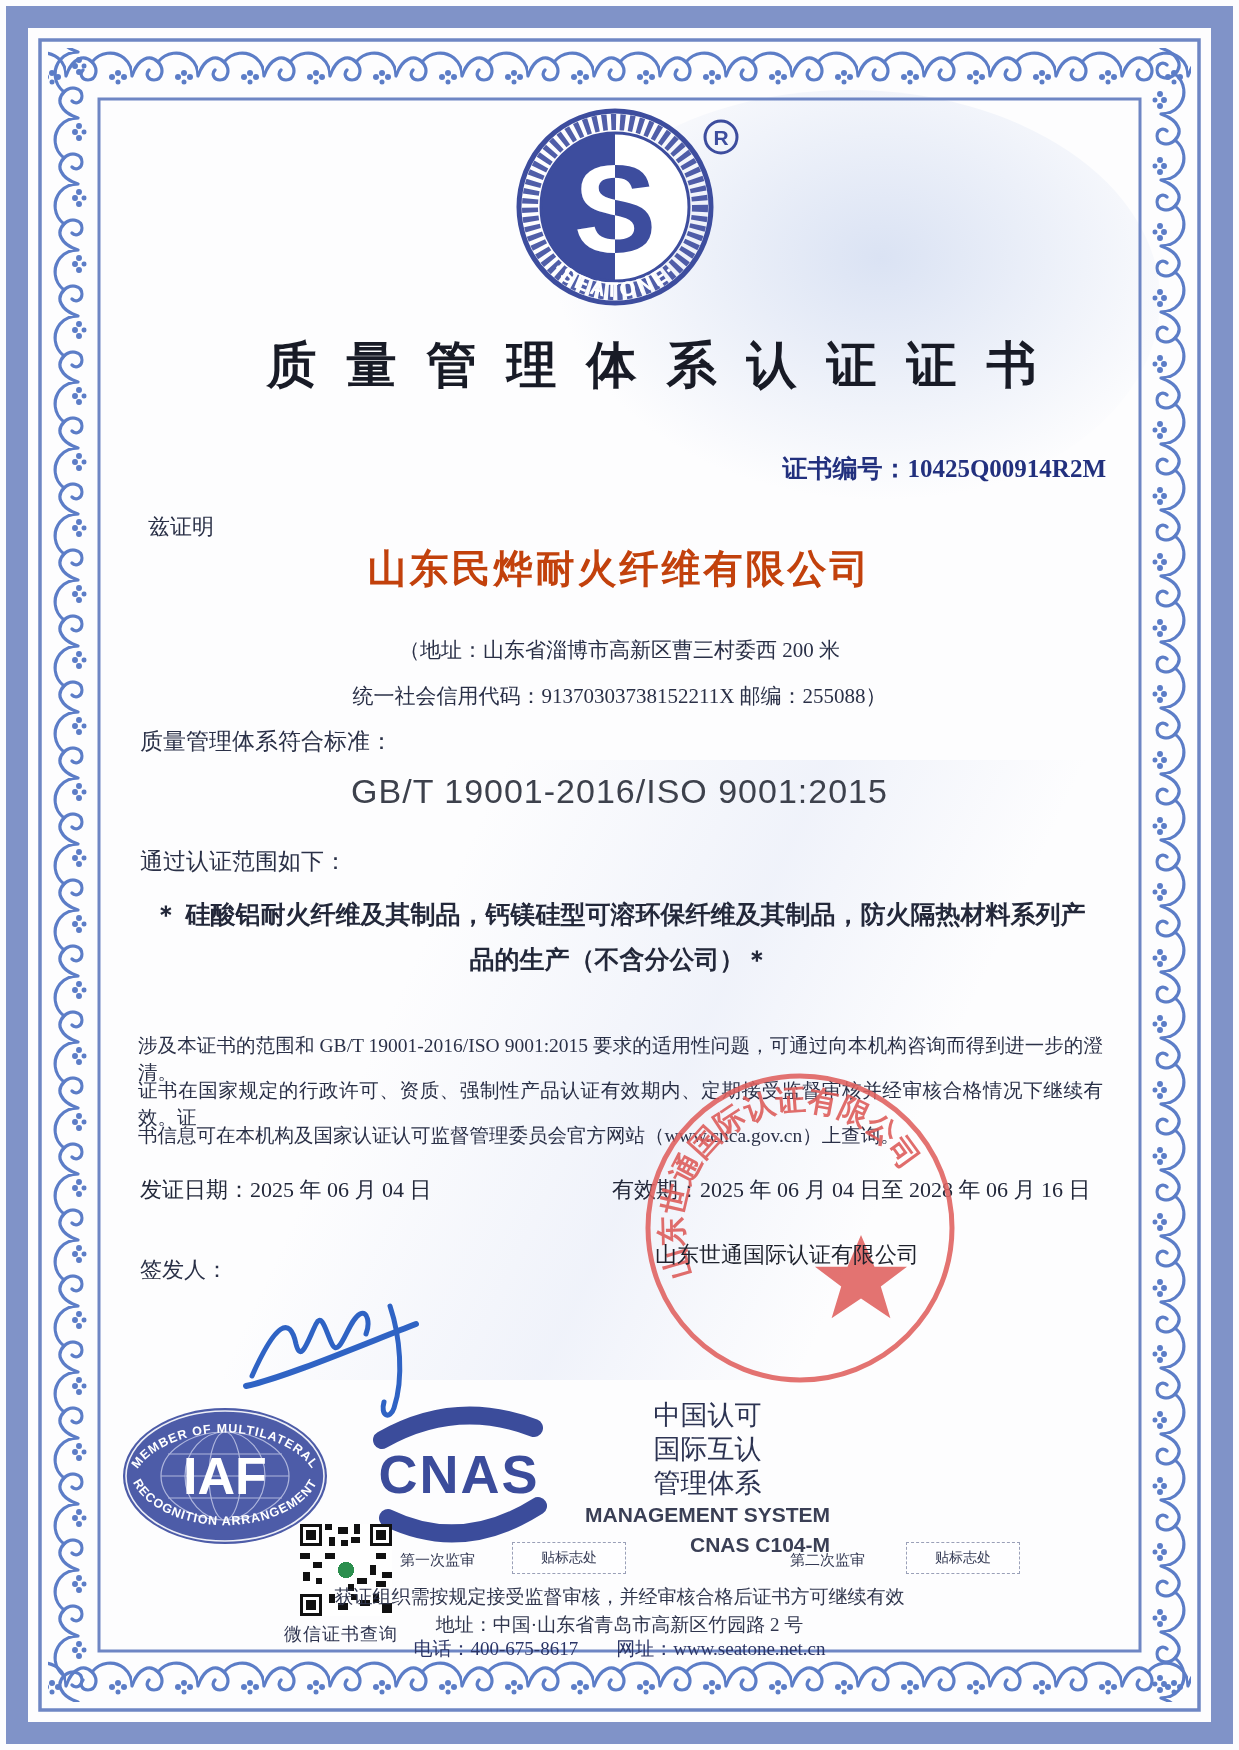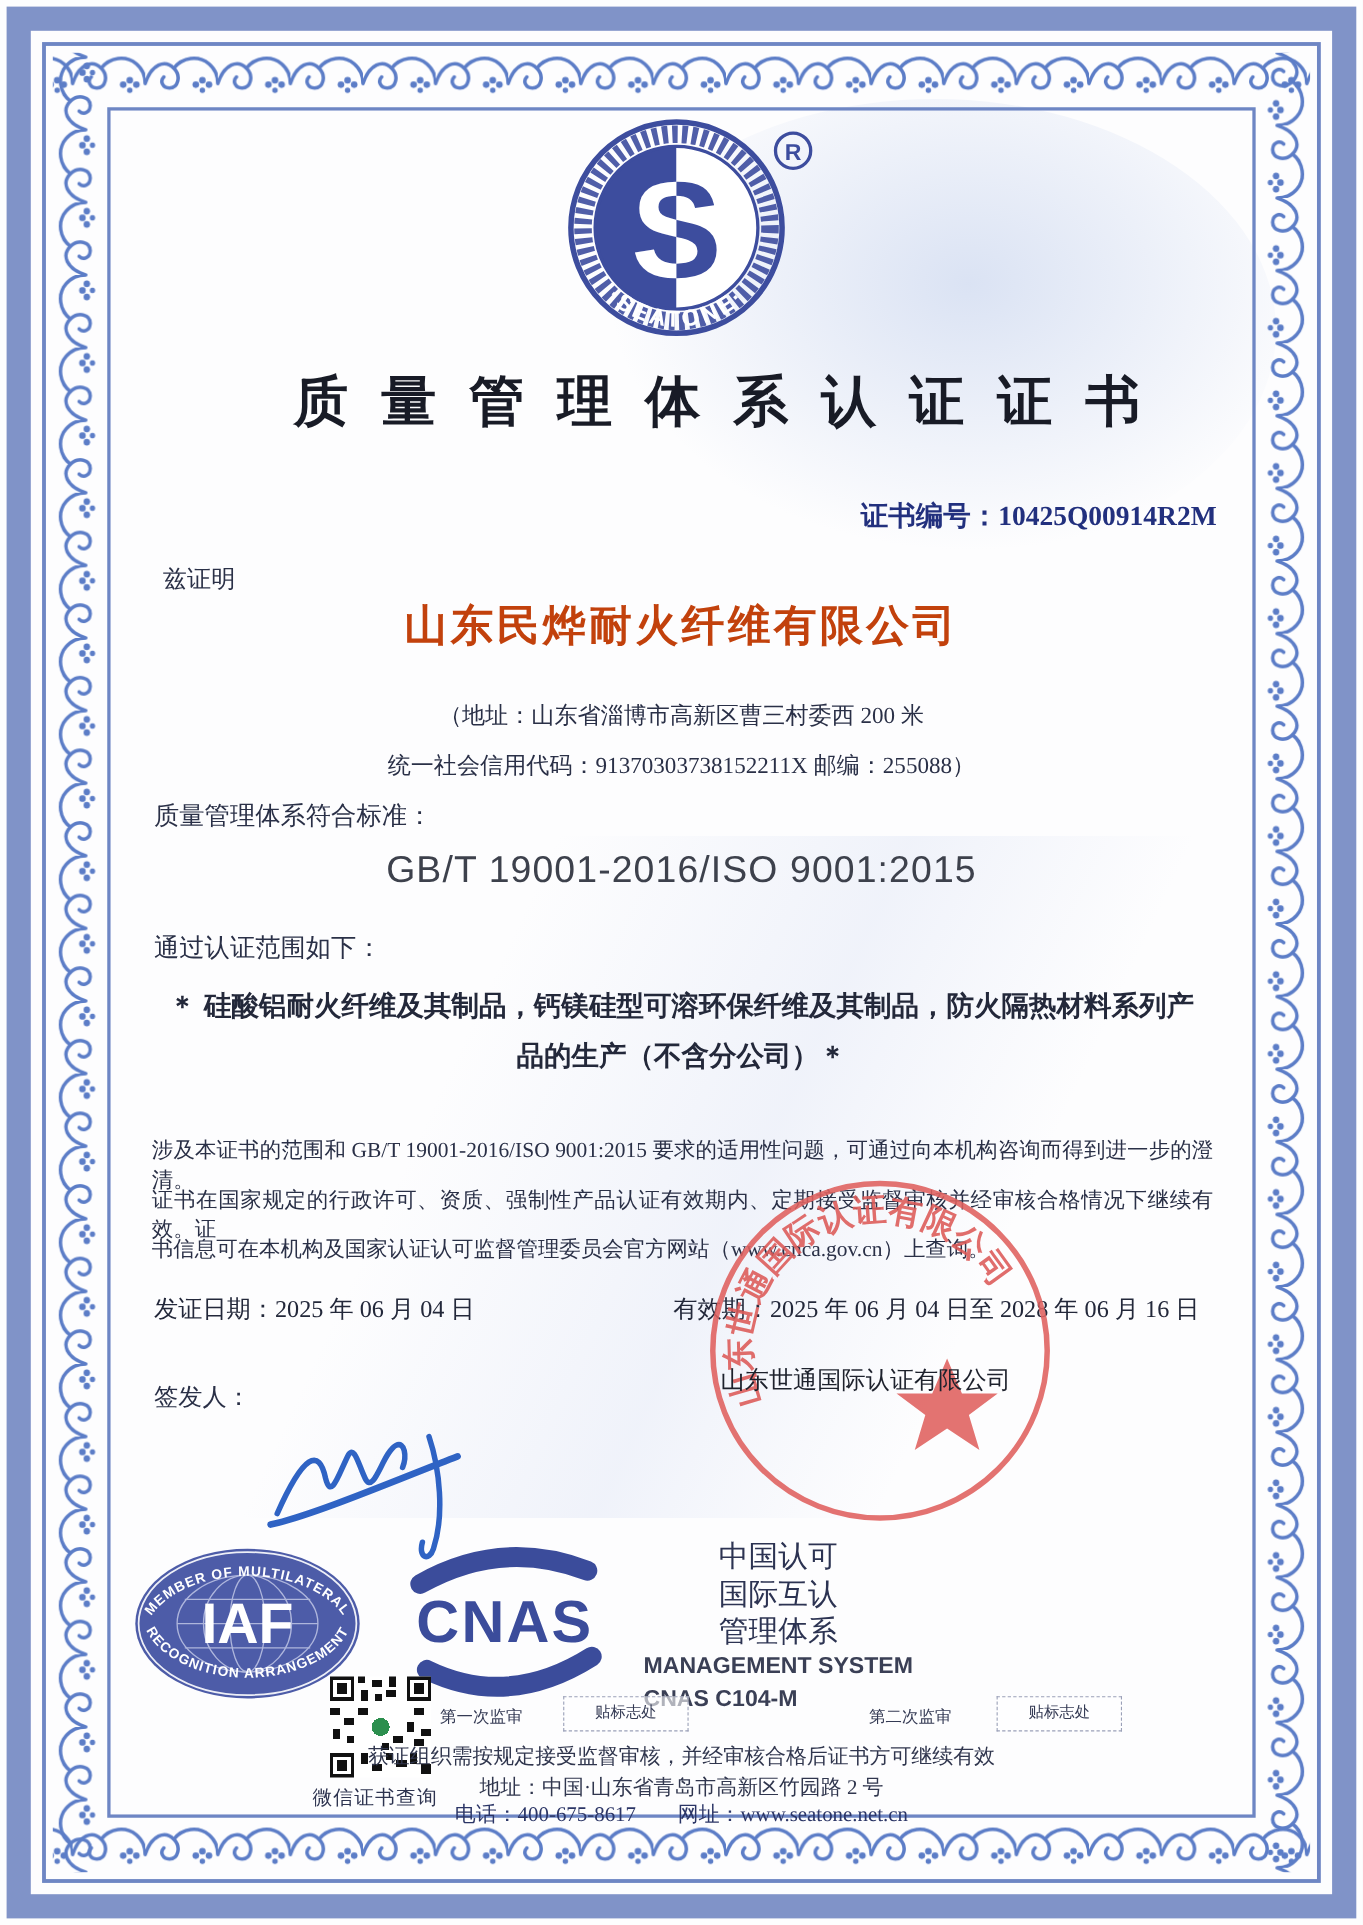--- a/index.html
+++ b/index.html
@@ -16,21 +16,21 @@
   .small-label{font-size:22px;color:#2a3047;}
   .company{font-size:39px;font-weight:bold;letter-spacing:3px;color:#c2410c;
            font-family:"Liberation Sans","DejaVu Sans",sans-serif;}
   .addr{font-size:21px;color:#2a3047;}
   .standard{font-size:34px;color:#3d414c;letter-spacing:1px;font-family:"Liberation Sans","DejaVu Sans",sans-serif;}
   .scope{font-size:25px;font-weight:bold;color:#23283a;font-family:"Liberation Sans","DejaVu Sans",sans-serif;}
   .note{left:138px;width:965px;font-size:19.5px;color:#2a3047;text-align:justify;}
   .dateline{font-size:22px;color:#23283a;}
   .issuer{font-size:22px;color:#1d212c;}
   .accCn{font-size:27px;line-height:34px;color:#2c3352;font-family:"Liberation Sans","DejaVu Sans",sans-serif;text-align:center;}
-  .accEn{font-size:21px;line-height:30px;font-weight:bold;color:#3a3f55;font-family:"Liberation Sans","DejaVu Sans",sans-serif;}
+  .accEn{font-size:21px;line-height:30px;font-weight:bold;color:#3a3f55;font-family:"Liberation Sans","DejaVu Sans",sans-serif;text-align:right;}
   .auditTxt{font-size:15px;color:#343a54;}
   .stickerBox{border:1.6px dashed #9aa0b8;width:112px;height:30px;line-height:30px;text-align:center;
               font-size:14px;color:#343a54;background:rgba(255,255,255,.6);}
   .footSmall{font-size:19px;color:#30364e;}
   .wechat{font-size:18px;color:#2e3450;letter-spacing:1px;}
   svg text{font-family:"Liberation Sans","DejaVu Sans",sans-serif;}
 </style>
 </head>
 <body>
 

